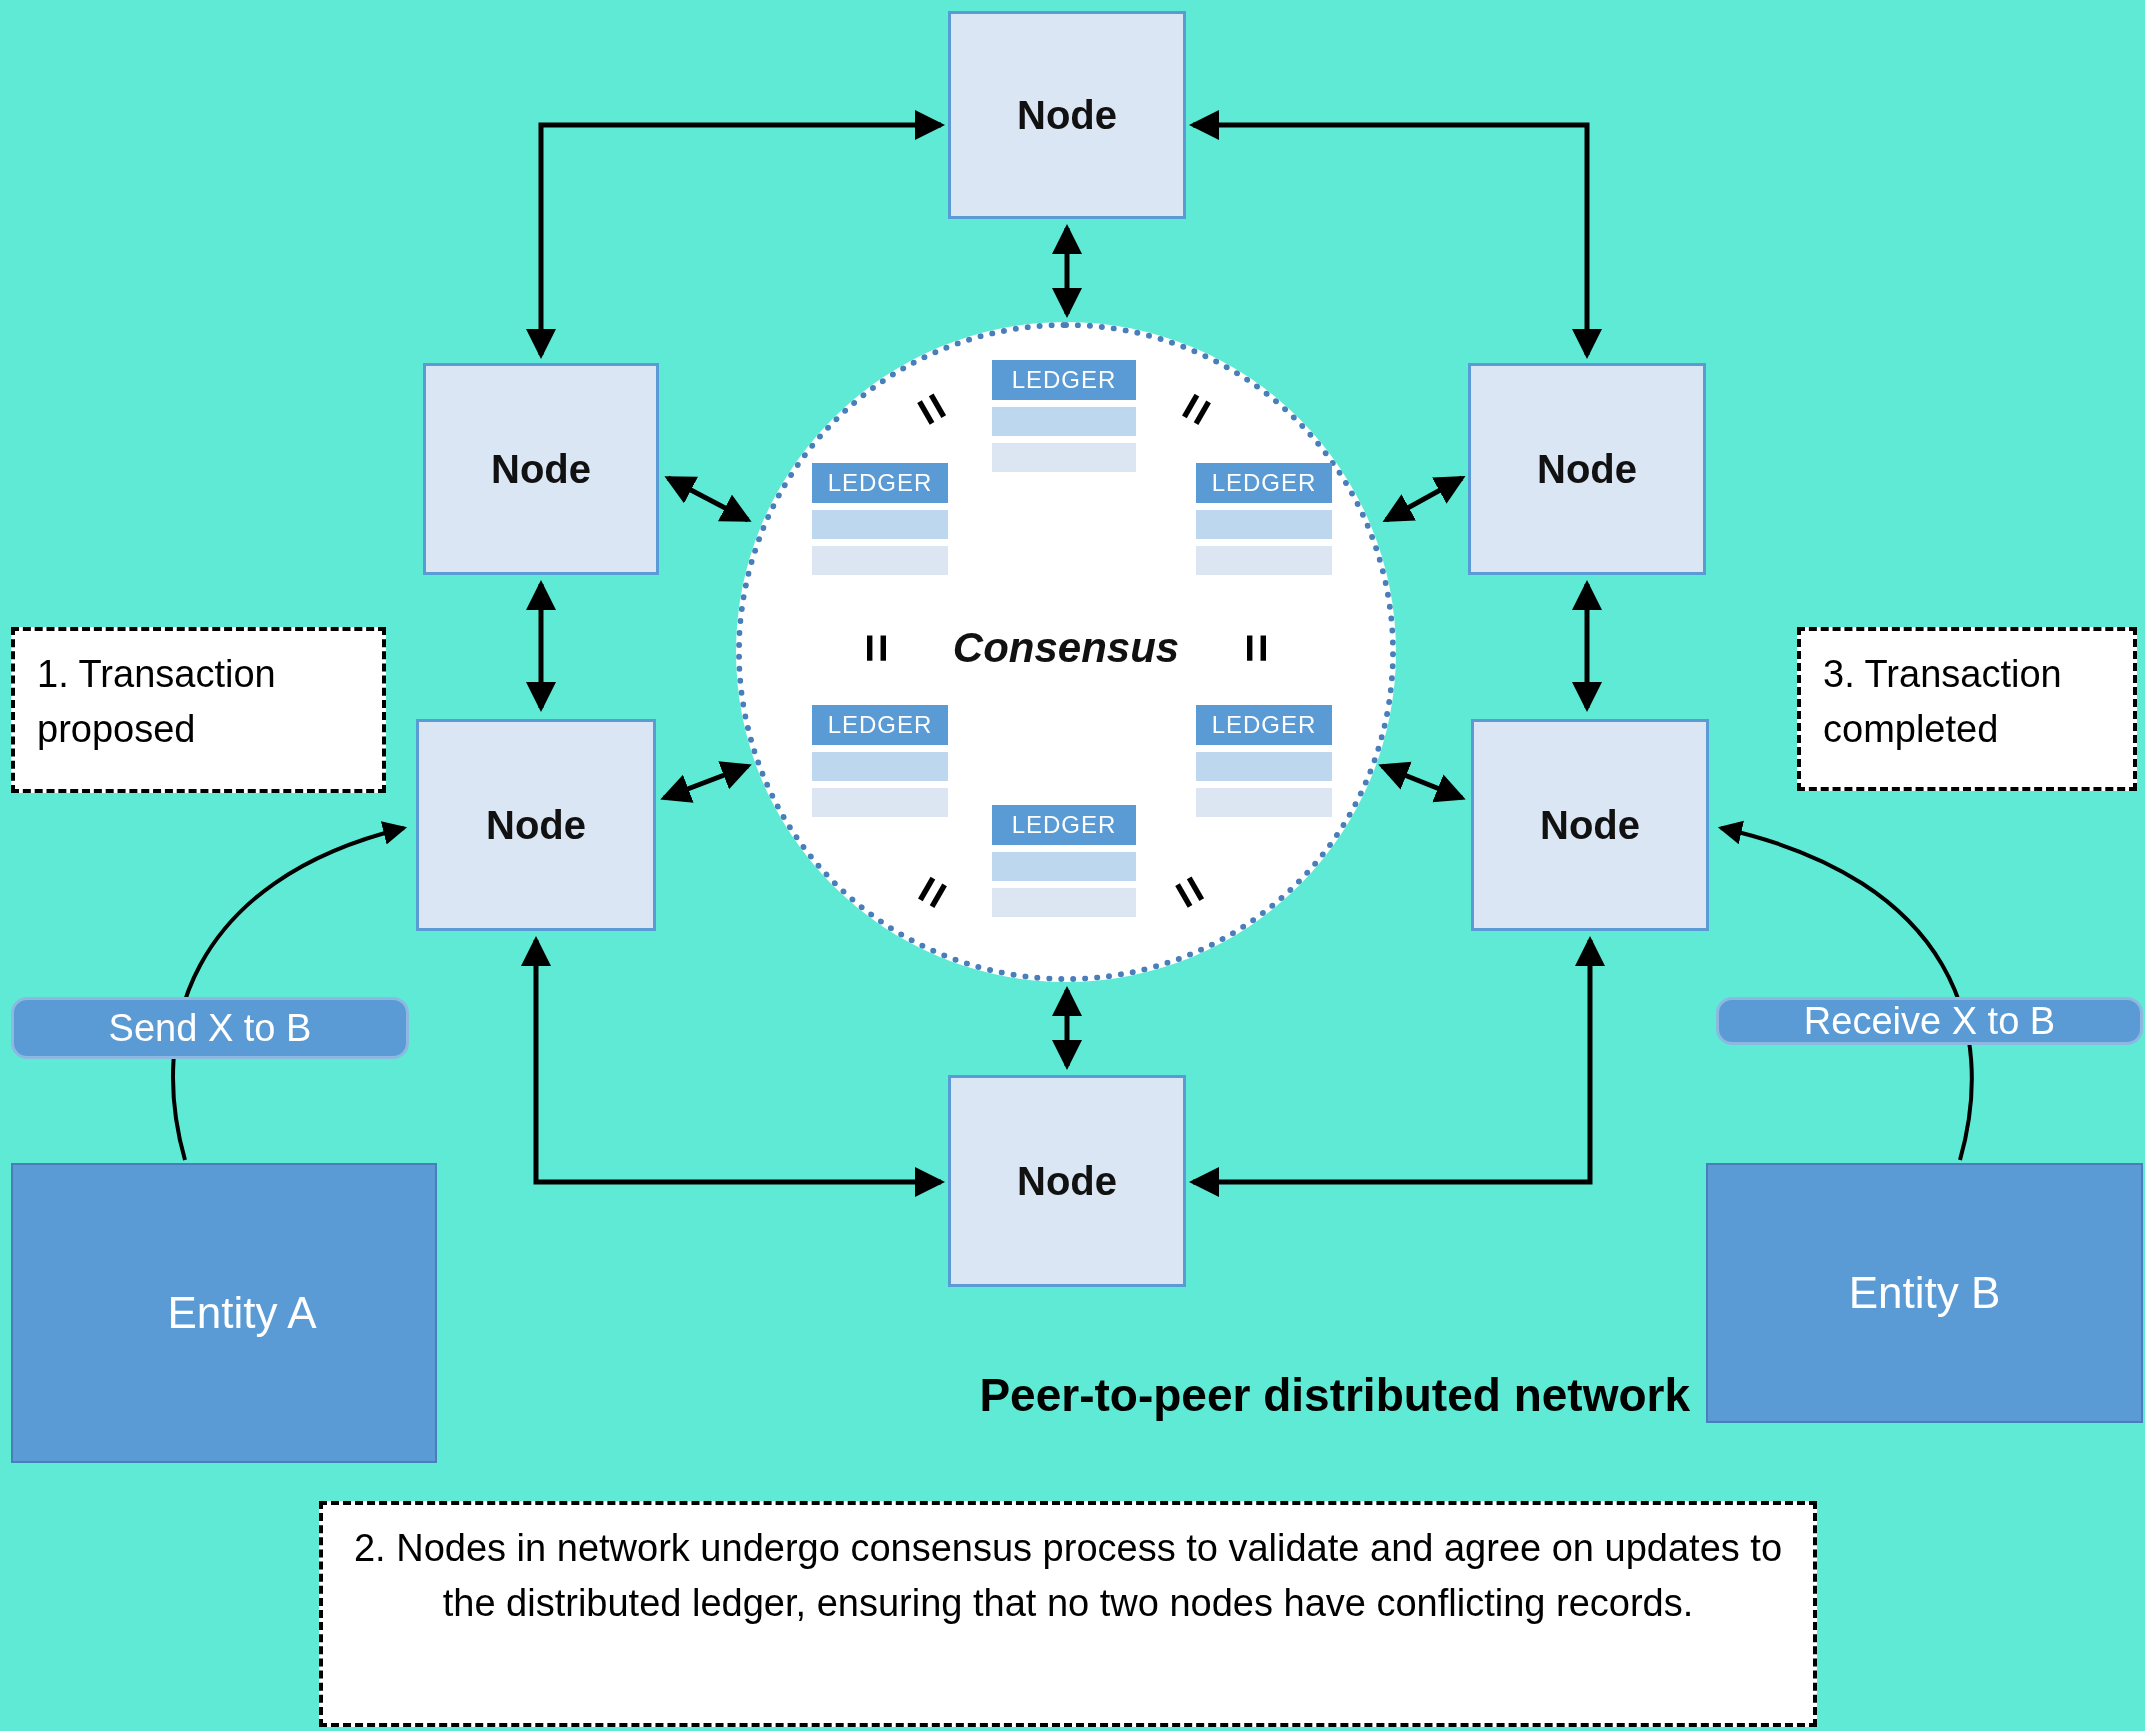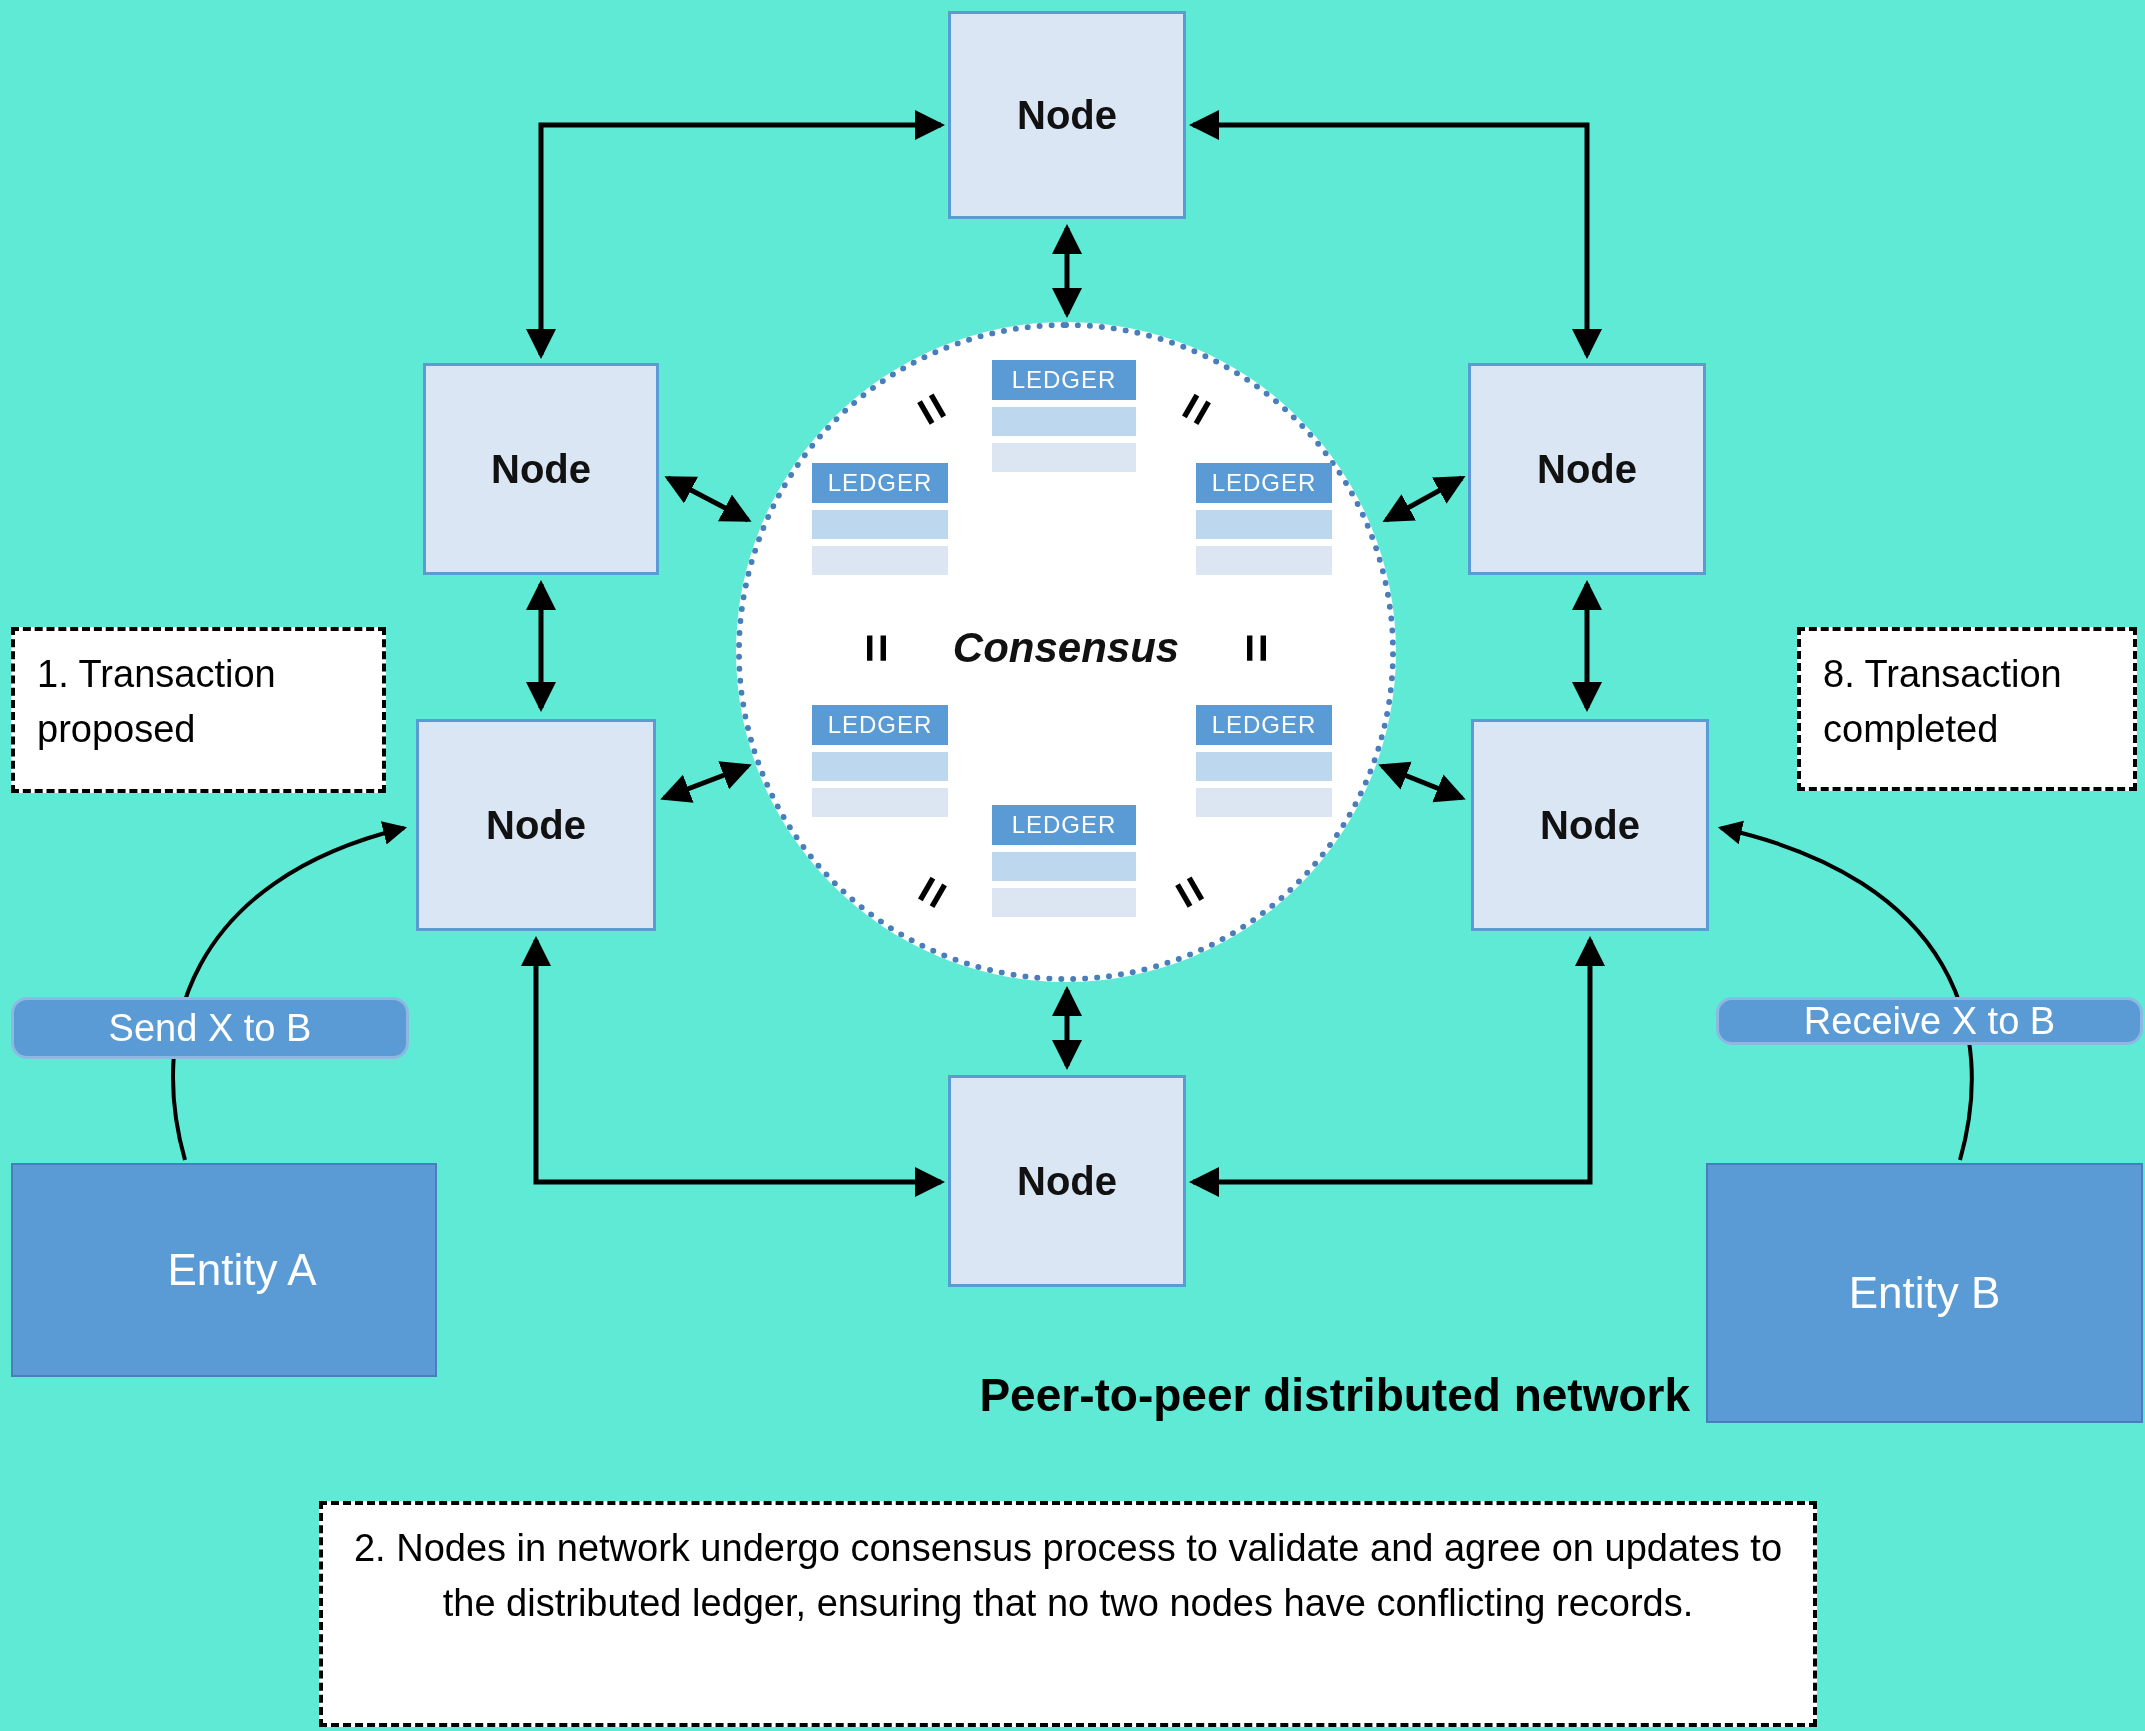--- a/index.html
+++ b/index.html
@@ -151,27 +151,27 @@
   <div class="consensus">Consensus</div>
 
   <span class="equals" style="left:932px; top:409px; transform:translate(-50%,-50%) rotate(60deg);">=</span>
   <span class="equals" style="left:1196px; top:409px; transform:translate(-50%,-50%) rotate(-60deg);">=</span>
   <span class="equals" style="left:876px; top:648px; transform:translate(-50%,-50%) rotate(90deg);">=</span>
   <span class="equals" style="left:1256px; top:648px; transform:translate(-50%,-50%) rotate(90deg);">=</span>
   <span class="equals" style="left:932px; top:892px; transform:translate(-50%,-50%) rotate(-60deg);">=</span>
   <span class="equals" style="left:1190px; top:892px; transform:translate(-50%,-50%) rotate(60deg);">=</span>
 
   <div class="dashed-box" style="left:11px; top:627px; width:375px; height:166px;">1. Transaction proposed</div>
-  <div class="dashed-box" style="left:1797px; top:627px; width:340px; height:164px;">8. Transaction completed</div>
+  <div class="dashed-box" style="left:1797px; top:627px; width:340px; height:164px;">3. Transaction completed</div>
   <div class="dashed-box" style="left:319px; top:1501px; width:1498px; height:226px;text-align:center;">2. Nodes in network undergo consensus process to validate and agree on updates to the distributed ledger, ensuring that no two nodes have conflicting records.</div>
 
   <div class="pill" style="left:11px; top:985px; width:398px; height:62px;">Send X to B</div>
   <div class="pill" style="left:1716px; top:985px; width:427px; height:48px;">Receive X to B</div>
 
-  <div class="entity" style="left:11px; top:1163px; width:426px; height:214px;padding-left:36px;">
+  <div class="entity" style="left:11px; top:1163px; width:426px; height:300px;padding-left:36px;">
     <span>Entity A</span>
   </div>
   <div class="entity" style="left:1706px; top:1163px; width:437px; height:260px;">
     <span>Entity B</span>
   </div>
 
   <div class="title">Peer-to-peer distributed network</div>
 
 </div>
 

